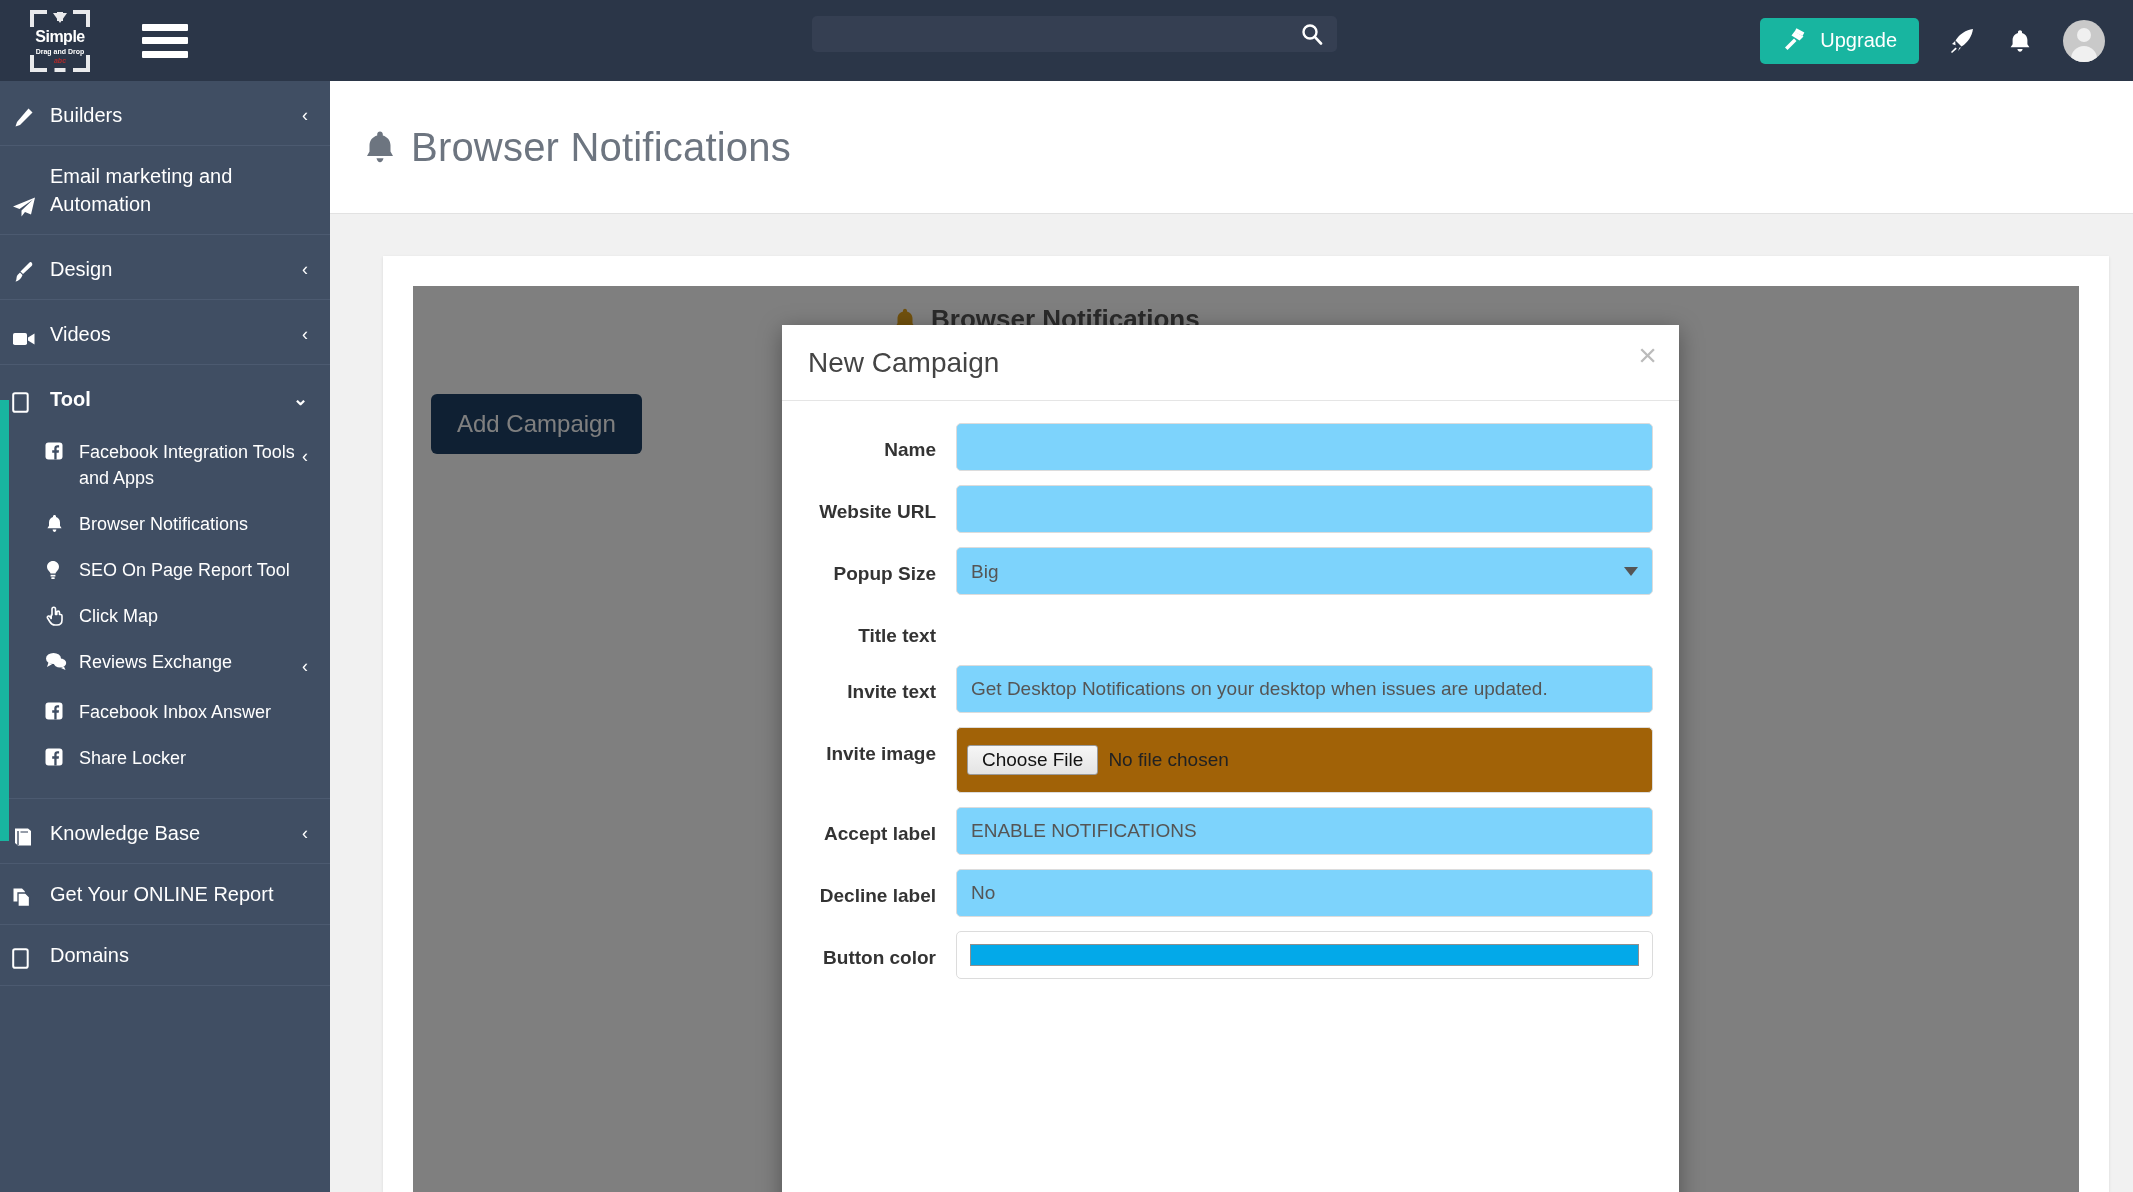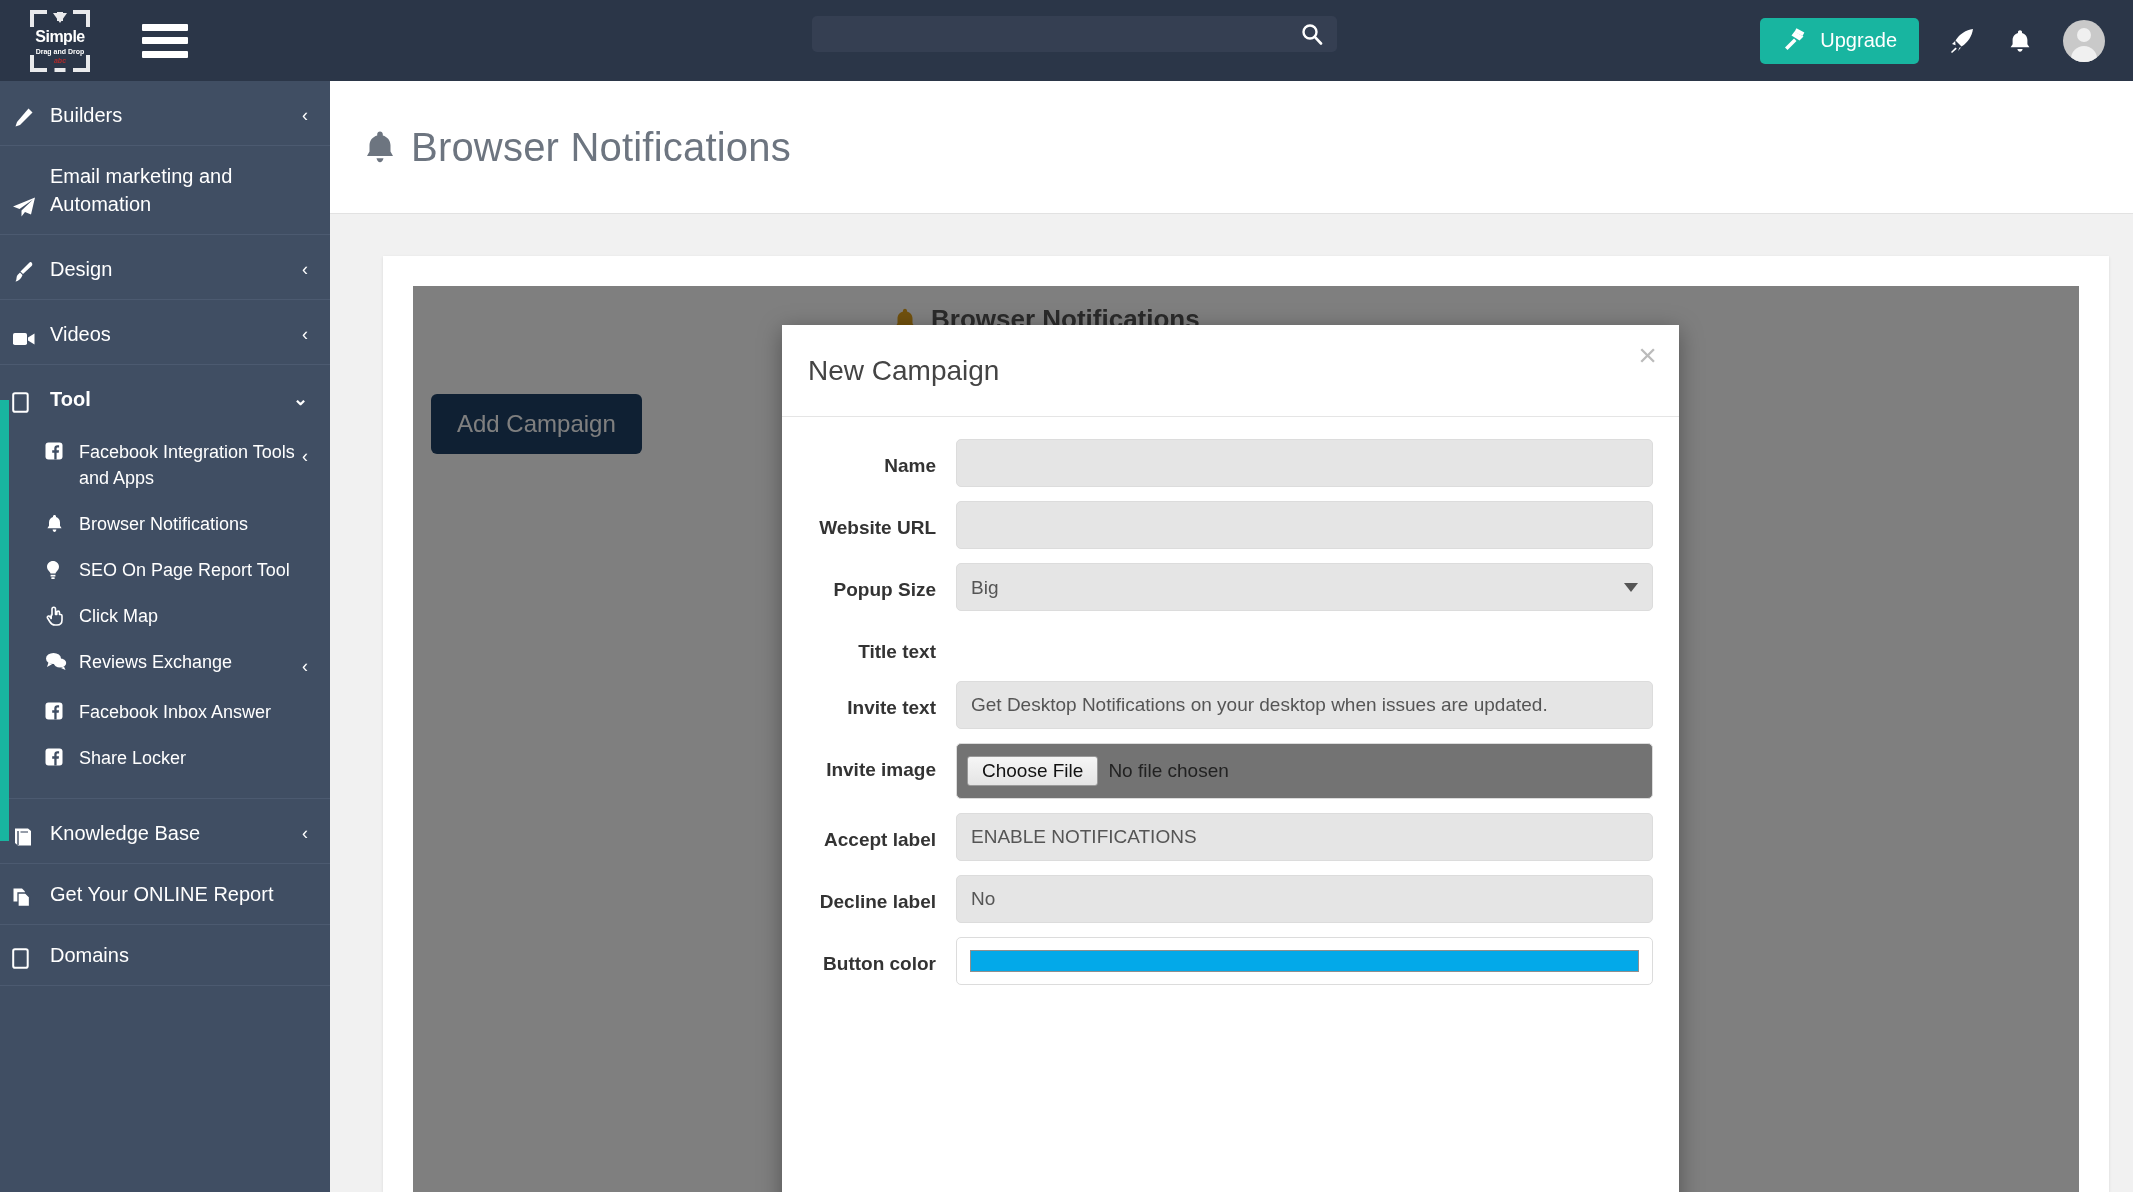--- a/index.html
+++ b/index.html
@@ -195,21 +195,21 @@
 
   
   #modal {
     position: absolute; left: 782px; top: 325px;
     width: 897px; height: 900px;
     background: #fff;
     box-shadow: 0 5px 22px rgba(0,0,0,0.35);
     z-index: 40;
   }
   #modal-header {
-    height: 92px; border-bottom: 1px solid #e5e5e5;
+    height: 76px; border-bottom: 1px solid #e5e5e5;
     display: flex; align-items: center; padding: 0 26px;
     position: relative;
   }
   #modal-title { font-size: 28px; color: #444; font-weight: normal; }
   #modal-close {
     position: absolute; right: 22px; top: 14px;
     font-size: 32px; color: #bbb; cursor: pointer;
     background: none; border: none; line-height: 1;
     font-family: "Liberation Sans", sans-serif;
   }
@@ -220,39 +220,39 @@
   }
   .form-label {
     width: 148px; flex-shrink: 0;
     text-align: right; padding-right: 20px; padding-top: 12px;
     font-size: 19px; font-weight: bold; color: #333;
     line-height: 30px;
   }
   .form-control {
     flex: 1; height: 48px;
     border: 1px solid #dcdcdc; border-radius: 5px;
-    background: #e5e5e5; padding: 0 14px;
+    background: #7dd3fc; padding: 0 14px;
     font-size: 19px; color: #555;
     font-family: "Liberation Sans", sans-serif;
     outline: none;
   }
   .form-control::placeholder { color: #555; }
   select.form-control { appearance: none; -webkit-appearance: none; cursor: pointer; }
   .select-wrap { flex: 1; position: relative; }
   .select-wrap .form-control { width: 100%; }
   .select-caret {
     position: absolute; right: 15px; top: 20px;
     width: 0; height: 0;
     border-left: 7px solid transparent; border-right: 7px solid transparent;
     border-top: 9px solid #555; pointer-events: none;
   }
   .file-control {
-    flex: 1; height: 56px;
+    flex: 1; height: 66px;
     border: 1px solid #dcdcdc; border-radius: 5px;
-    background: #737373; display: flex; align-items: center;
+    background: #a16207; display: flex; align-items: center;
     padding: 0 10px;
   }
   .choose-file-btn {
     background: linear-gradient(#f6f6f6,#e4e4e4);
     border: 1px solid #9a9a9a; border-radius: 3px;
     font-size: 19px; color: #111; padding: 3px 14px;
     cursor: pointer; font-family: "Liberation Sans", sans-serif;
   }
   .file-name { font-size: 19px; color: #222; padding-left: 10px; }
   .color-control {

